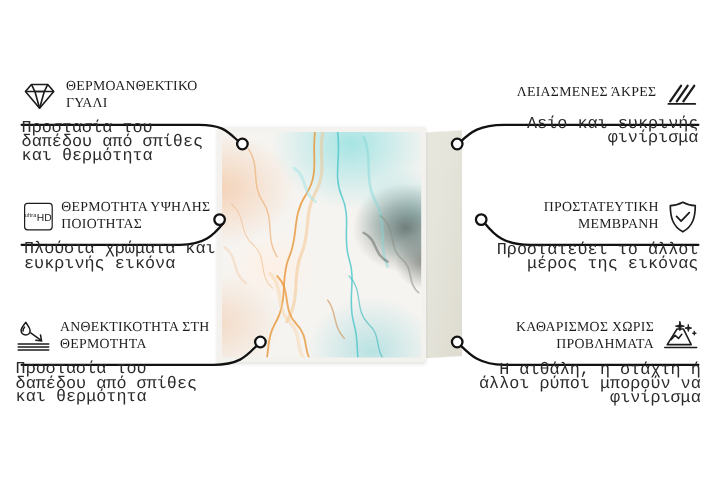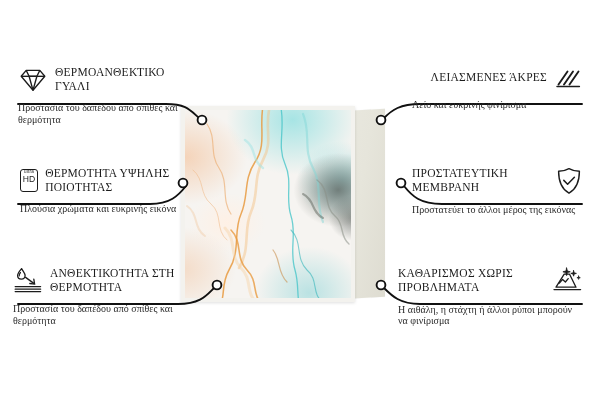--- a/index.html
+++ b/index.html
@@ -53,34 +53,34 @@
   
   .callout{position:absolute;}
   .callout .title{
     font-family:"Liberation Serif",serif;
     font-size:11.5px;line-height:13.6px;
     letter-spacing:.25px;
     color:#1c1c1c;
     font-weight:400;
   }
   .callout .desc{
-    font-family:Liberation Serif, serif;
-    font-size:10px;line-height:11.4px;
+    font-family:Liberation Mono, monospace;
+    font-size:14px;line-height:11.4px;
     color:#2b2b2b;
   }
   .callout.left .title-row{display:flex;align-items:center;gap:7px;}
   .callout.right .title-row{display:flex;align-items:center;gap:7px;justify-content:flex-end;}
   .callout.left{text-align:left;}
-  .callout.right{text-align:left;}
+  .callout.right{text-align:right;}
   .callout .desc{margin-top:9px;}
   .icon{flex:0 0 auto;display:block;}
 
   .hdbox{
     width:22px;height:21px;border:1.3px solid #1c1c1c;border-radius:3px;
-    display:flex;flex-direction:column;align-items:center;
+    display:flex;flex-direction:row;align-items:center;justify-content:center;
     line-height:1;
   }
   .hdbox .u{font-family:"Liberation Sans",sans-serif;font-size:4.6px;letter-spacing:.2px;color:#1c1c1c;}
   .hdbox .h{font-family:"Liberation Sans",sans-serif;font-size:8.6px;letter-spacing:.2px;color:#1c1c1c;margin-top:.5px;}
 
   
   #wires{position:absolute;inset:0;pointer-events:none;}
 </style>
 </head>
 <body>

